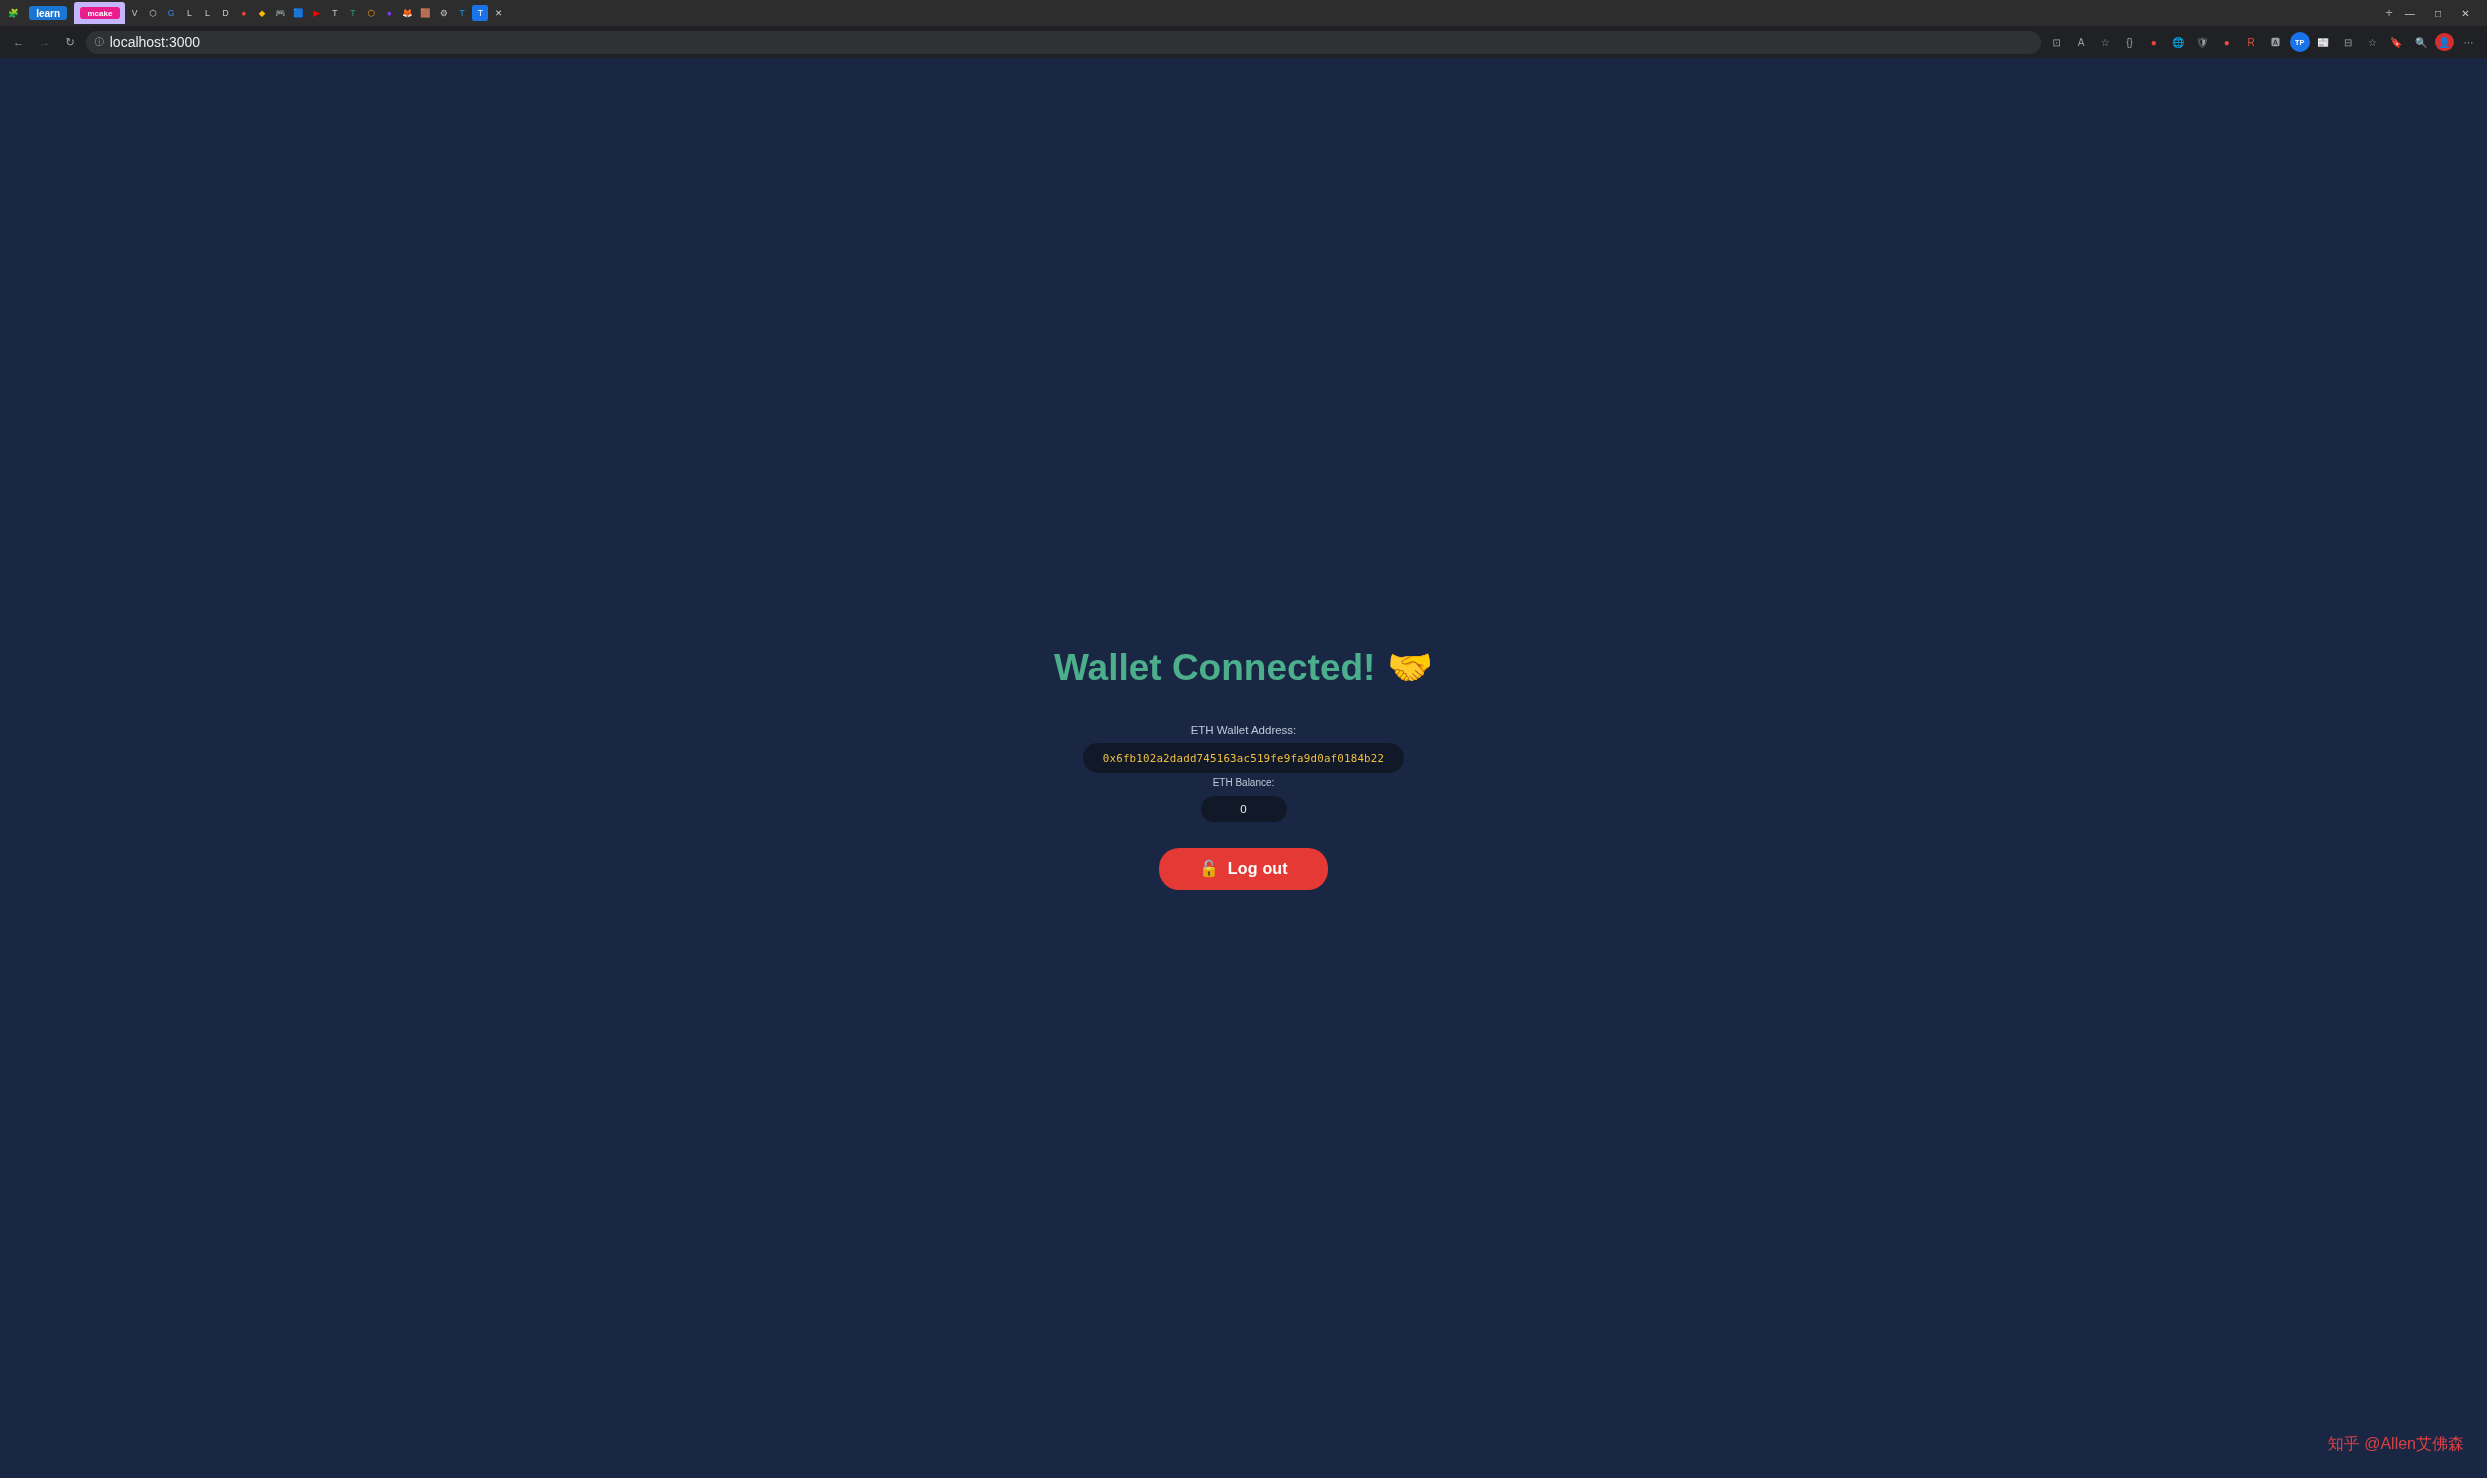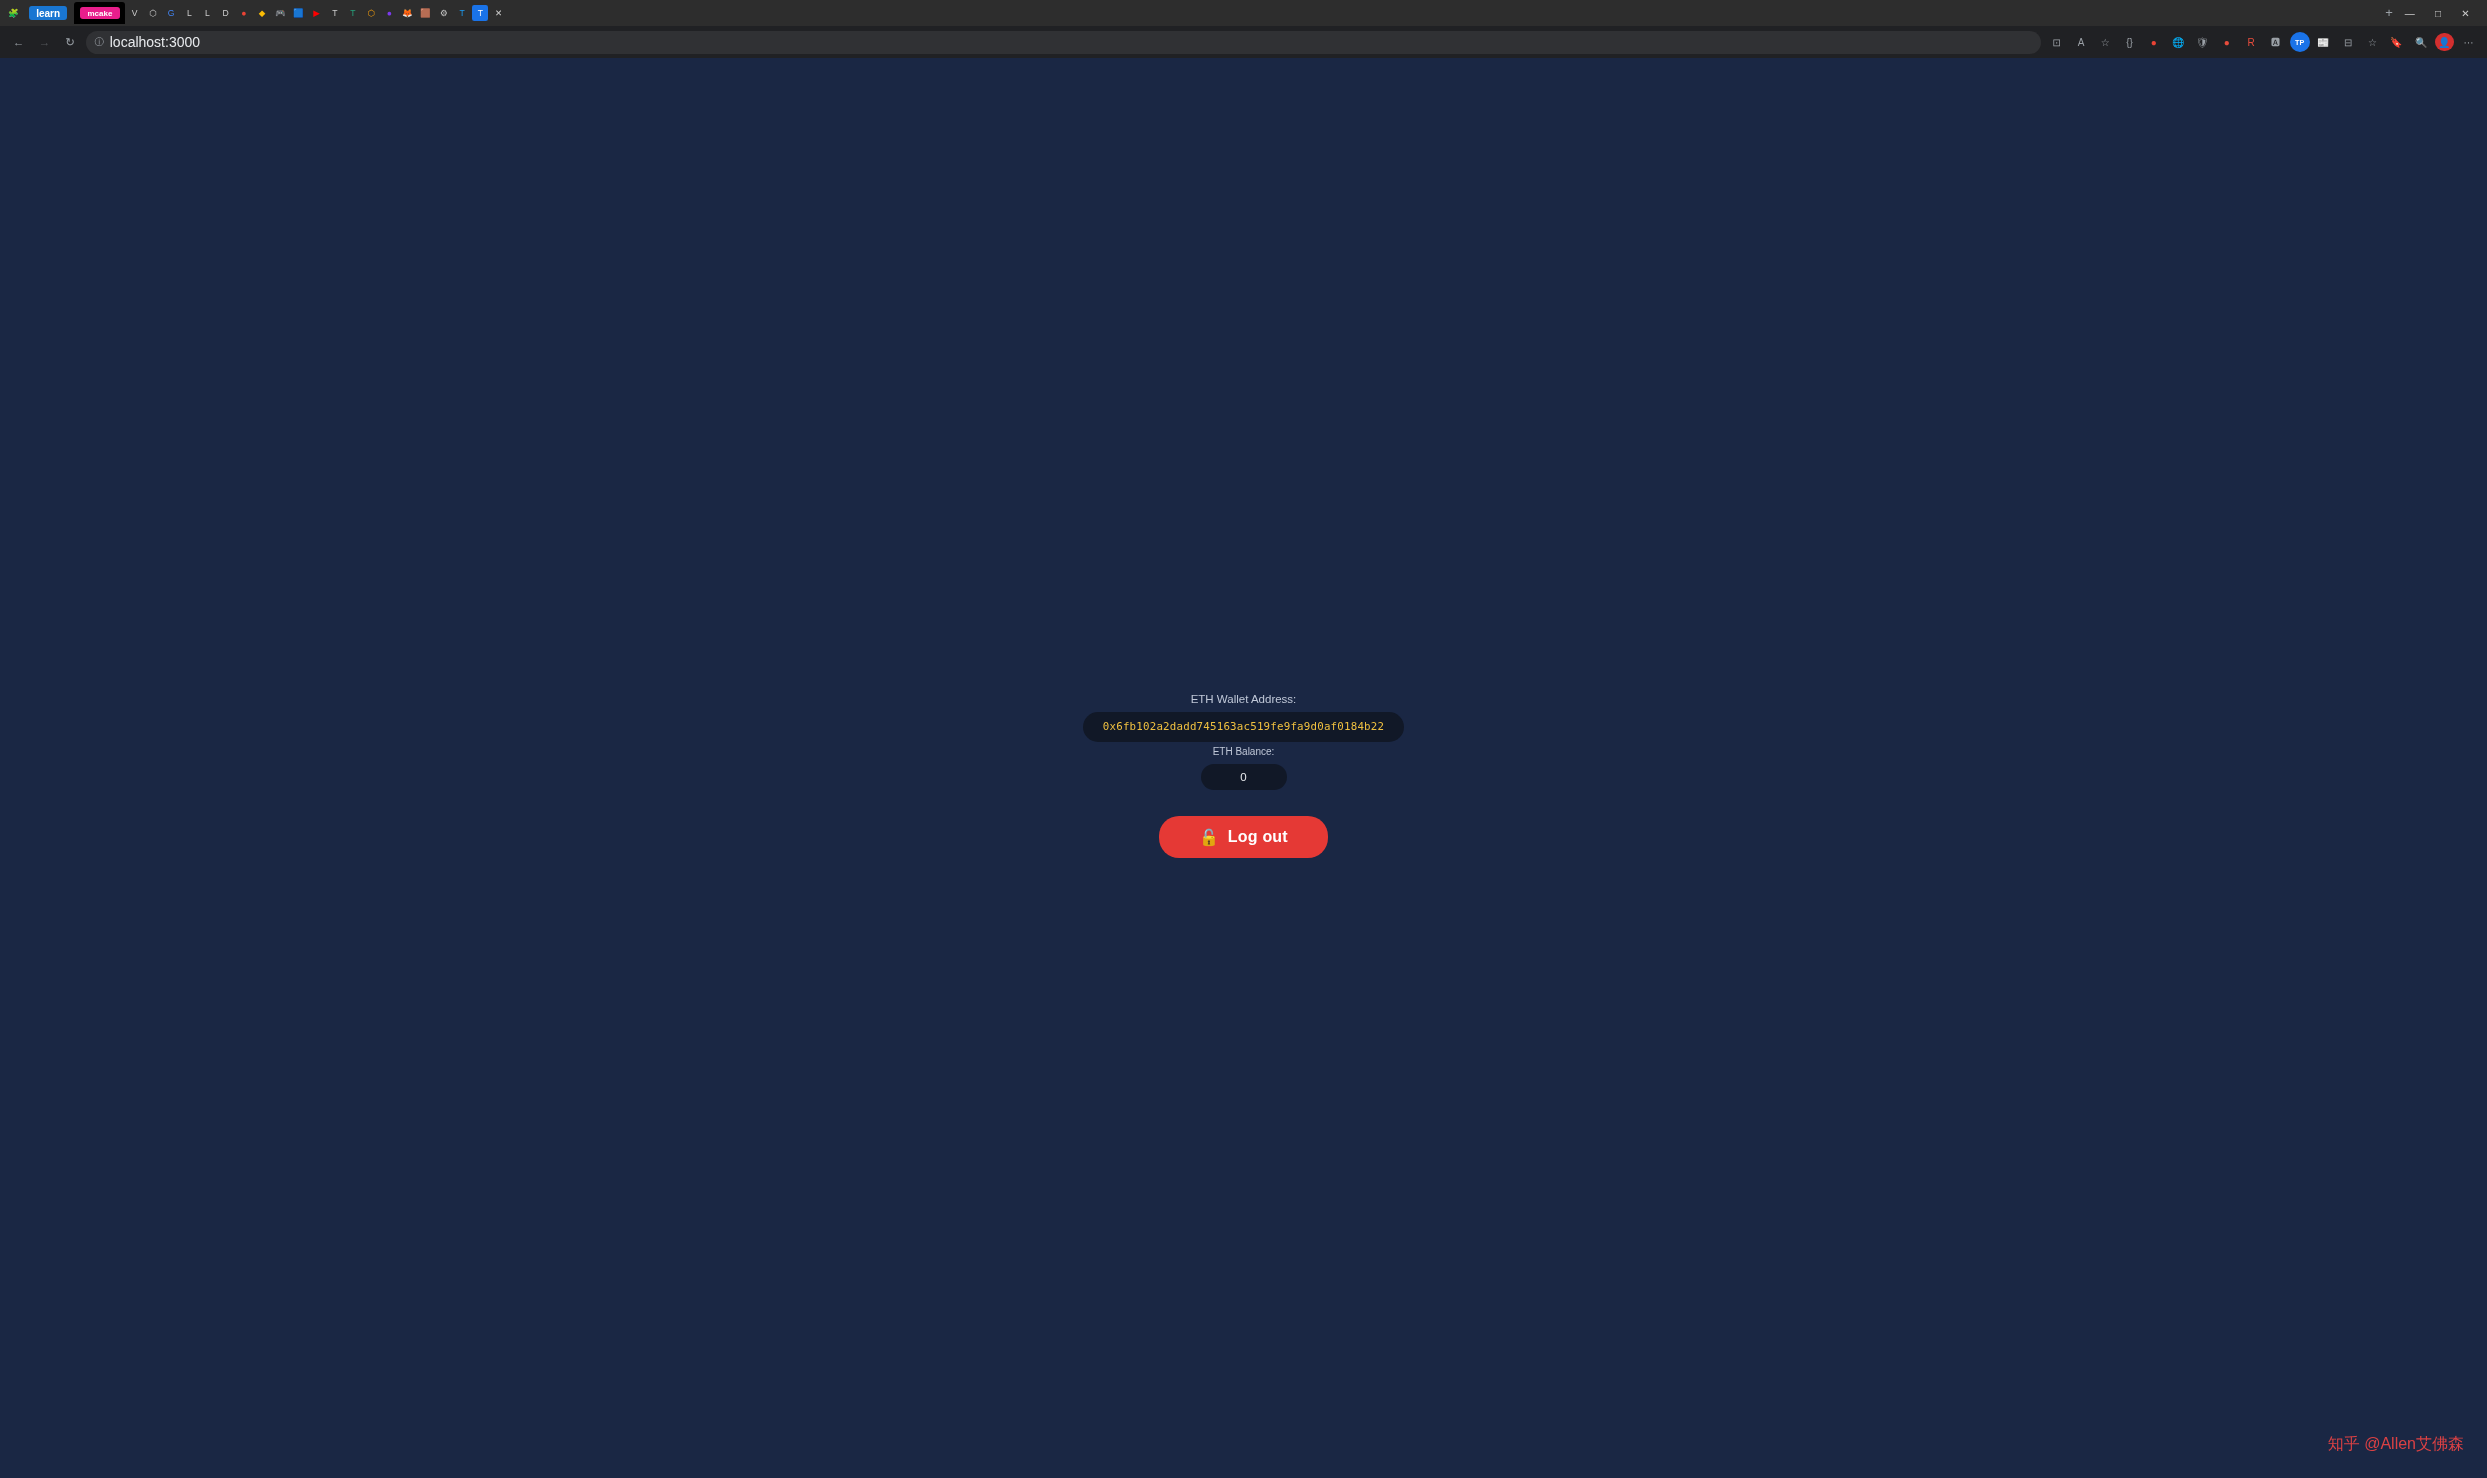--- a/index.html
+++ b/index.html
@@ -263,21 +263,21 @@
       height: 21.6px;
       padding: 0 5.8px;
       border-radius: 2.9px 2.9px 0 0;
       cursor: pointer;
       white-space: nowrap;
       font-size: 8px;
       color: #e8eaed;
     }
 
     .tab-item.active-tab {
-      background: #000000;
+      background: #c4b5fd;
     }
 
     .new-tab-btn {
       width: 17.3px;
       height: 17.3px;
       border-radius: 50%;
       display: flex;
       align-items: center;
       justify-content: center;
       color: #9aa0a6;
@@ -364,20 +364,24 @@
       <div class="toolbar-icon">🔖</div>
       <div class="toolbar-icon">🔍</div>
       <div class="toolbar-icon" style="background:#d32f2f; border-radius:50%; width:18.7px;height:18.7px">👤</div>
       <div class="toolbar-icon">⋯</div>
     </div>
   </div>
 </div>
 
 <div class="main-content">
 
+  <div class="wallet-title">
+    <span>Wallet Connected!</span>
+    <span class="wallet-emoji">🤝</span>
+  </div>
 
   <div class="wallet-label">ETH Wallet Address:</div>
 
   <div class="wallet-address-box">
     <span class="wallet-address-text">0x6fb102a2dadd745163ac519fe9fa9d0af0184b22</span>
   </div>
 
   <div class="balance-label">ETH Balance:</div>
 
   <div class="balance-box">

